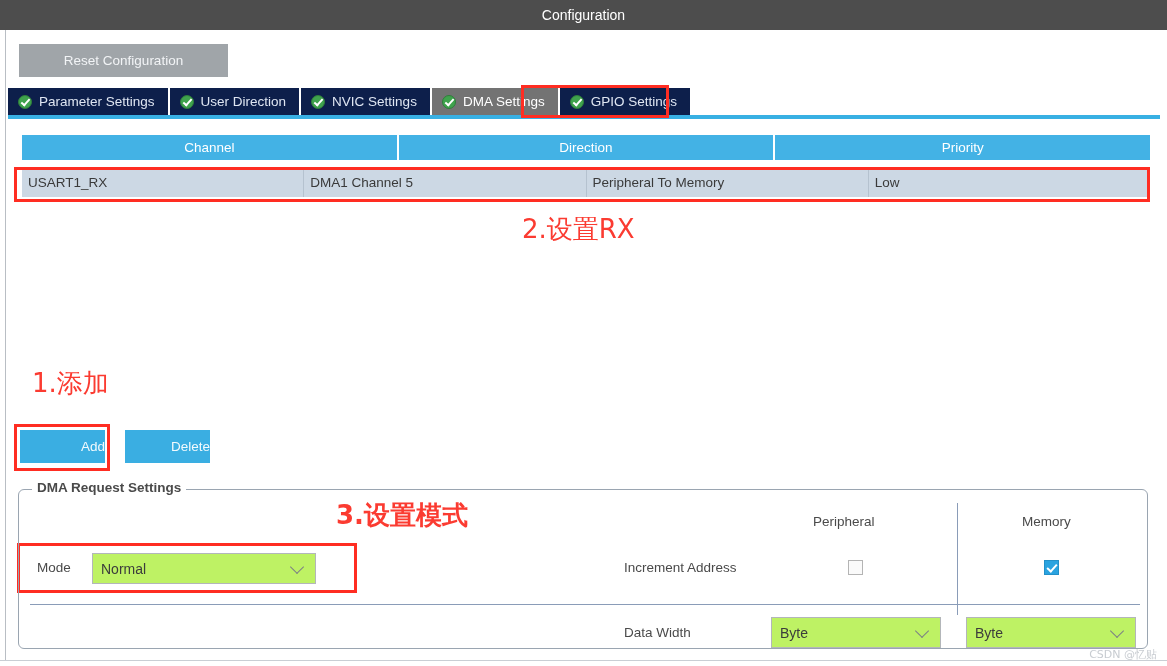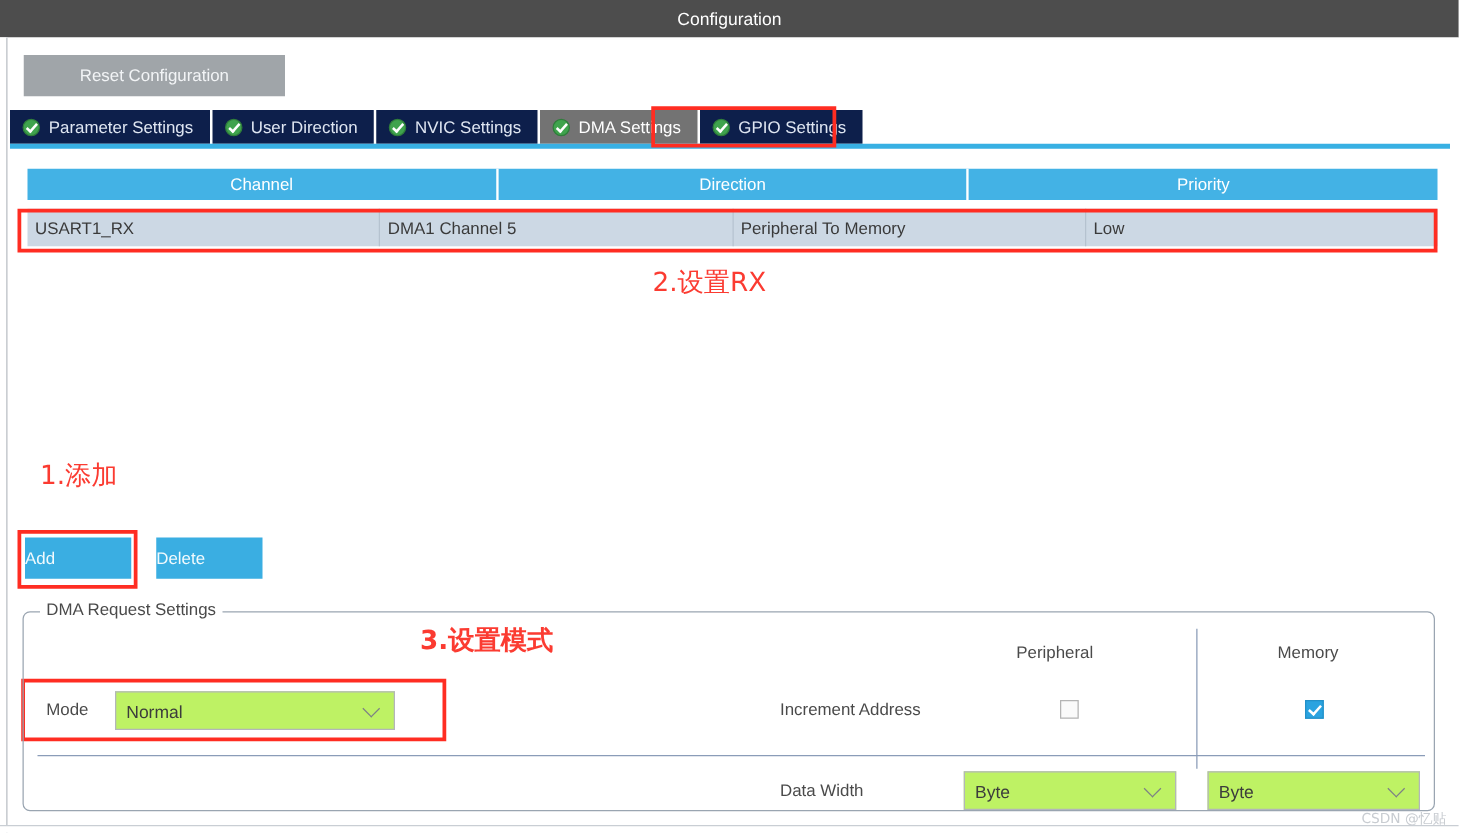--- a/index.html
+++ b/index.html
@@ -146,37 +146,37 @@
     pointer-events: none;
   }
   #redbox-tab   { left: 521px; top: 85px;  width: 148px; height: 33px; }
   #redbox-row   { left: 14px;  top: 167px; width: 1136px; height: 35px; }
   #redbox-add   { left: 14px;  top: 424px; width: 96px;  height: 47px; }
   #redbox-mode  { left: 17px;  top: 543px; width: 340px; height: 50px; }
 
   .annot {
     position: absolute;
     color: #fb3b31;
-    font-size: 21px;
+    font-size: 26px;
     font-family: "DejaVu Sans", sans-serif;
     white-space: nowrap;
     letter-spacing: 0px;
   }
   #annot-1 { left: 32px;  top: 366px; }
   #annot-2 { left: 522px; top: 212px; }
   #annot-3 { left: 336px; top: 498px; font-weight: bold; }
 
   
   .flatbtn {
     position: absolute;
     background: #3aaee2;
     color: #f2fafd;
     font-size: 13.5px;
     border: none;
-    display: flex; align-items: center; justify-content: flex-start;
+    display: flex; align-items: center; justify-content: flex-end;
     font-family: "Liberation Sans", sans-serif;
     cursor: default;
     box-sizing: border-box;
   }
   #add-btn    { left: 20px;  top: 430px; width: 85px; height: 33px; }
   #delete-btn { left: 125px; top: 430px; width: 85px; height: 33px; }
 
   
   #groupbox {
     position: absolute;
@@ -186,20 +186,21 @@
     border-radius: 6px;
     box-sizing: border-box;
   }
   #groupbox-title {
     position: absolute;
     left: 32px; top: 480px;
     background: #ffffff;
     padding: 0 5px;
     font-size: 13.5px;
     color: #4a4a4a;
+    font-weight: bold;
   }
 
   
   .vdiv {
     position: absolute;
     width: 1px;
     background: #8a9cb8;
   }
   #vdiv-1 { left: 957px; top: 503px; height: 112px; }
 

